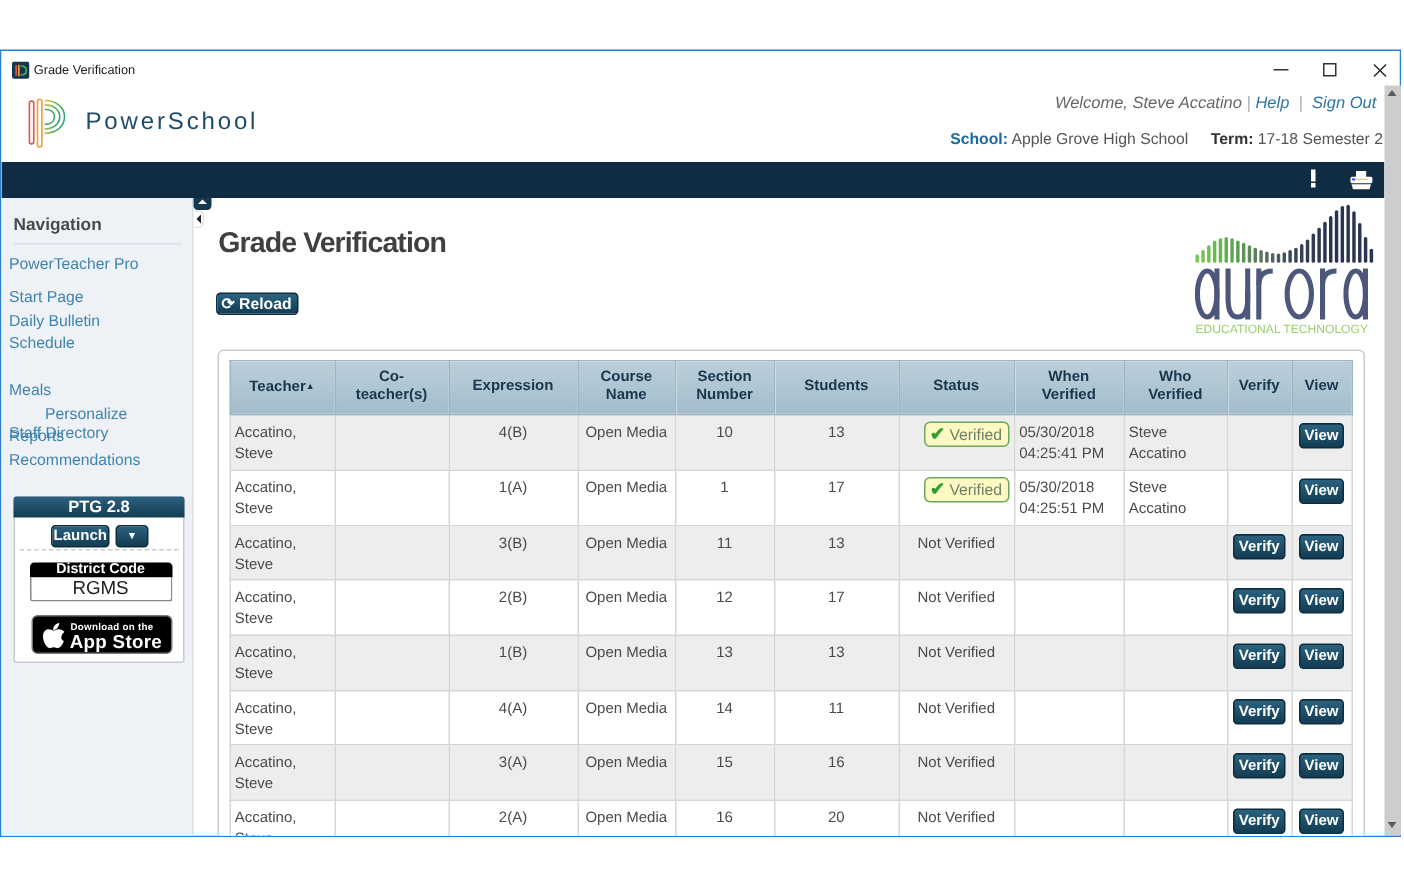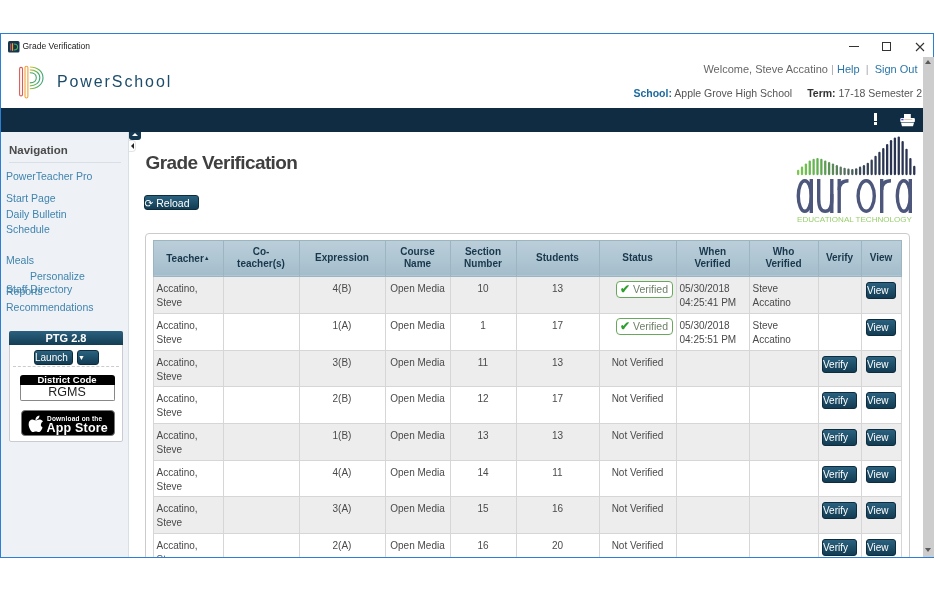--- a/index.html
+++ b/index.html
@@ -2,33 +2,33 @@
 <html><head>
 <meta charset="utf-8">
 <style>
 * { margin:0; padding:0; box-sizing:border-box; }
 html,body { width:936px; height:594px; background:#fff; font-family:"Liberation Sans", sans-serif; overflow:hidden; }
 .abs { position:absolute; }
 #win { position:absolute; left:0; top:33px; width:934px; height:525px; border:1.3px solid #2b7fd4; background:#fff; }
 #titlebar { position:absolute; left:1px; top:34px; width:932px; height:23px; background:#fff; }
 #page { position:absolute; left:1px; top:57px; width:922px; height:500px; background:#fff; overflow:hidden; }
 #sbar { position:absolute; left:923px; top:57px; width:10.5px; height:500px; background:#cdcdcd; }
-.btn { background:linear-gradient(#2b627f,#123c53); border:1px solid #0d2c3d; border-radius:3px; color:#fff; font-weight:normal; text-align:left; }
+.btn { background:linear-gradient(#2b627f,#123c53); border:1px solid #0d2c3d; border-radius:3px; color:#fff; font-weight:bold; text-align:center; }
 #navbar { position:absolute; left:0; top:51px; width:922px; height:23.5px; background:#0f2c43; }
 #sidebar { position:absolute; left:0; top:74.5px; width:128px; height:426px; background:#eef2f7; border-right:1px solid #d9dfe6; }
 .navlink { position:absolute; left:5px; color:#4084ad; font-size:10.5px; white-space:nowrap; }
 table { border-collapse:collapse; table-layout:fixed; font-size:10px; color:#4a4a4a; }
 td,th { overflow:hidden; }
 tbody td { border:1px solid #d6d6d6; vertical-align:top; padding-top:5.5px; text-align:center; line-height:14.2px; }
 thead th { background:linear-gradient(#bbcfda,#a4bdcc); border:1px solid #9db4c1; color:#19374c; font-weight:bold; font-size:10px; line-height:12.5px; vertical-align:middle; text-align:center; }
 tr.odd td { background:#ededee; }
 tr.even td { background:#ffffff; }
 .tleft { text-align:left !important; padding-left:3px !important; }
 .rbtn { display:inline-block; font-size:10px; height:16.5px; line-height:15px; }
-.vbadge { display:inline-block; margin-left:13px; margin-top:-1px; width:57px; height:17px; line-height:15px; background:#ffffff; border:1px solid #69a85c; border-radius:4px; color:#6e8068; font-size:10.5px; }
+.vbadge { display:inline-block; margin-left:13px; margin-top:-1px; width:57px; height:17px; line-height:15px; background:#fef9c3; border:1px solid #69a85c; border-radius:4px; color:#6e8068; font-size:10.5px; }
 .chk { color:#2f9e2f; font-weight:bold; font-size:12px; }
 </style>
 </head>
 <body>
 <div id="win"></div>
 
 <div id="titlebar">
   <svg class="abs" style="left:7px;top:7px" width="12" height="12" viewBox="0 0 12 12">
     <rect x="0" y="0" width="11.5" height="11.5" rx="1.5" fill="#14374d"></rect>
     <rect x="2.2" y="2.5" width="1.1" height="7" fill="#e05a50"></rect>
@@ -54,21 +54,21 @@
       </linearGradient>
     </defs>
     <rect x="1.6" y="2.4" width="2.9" height="28.5" rx="1.4" stroke="#dd5a50" stroke-width="1.1" fill="none"></rect>
     <rect x="7" y="1.2" width="2.9" height="31.8" rx="1.4" stroke="#efa33c" stroke-width="1.1" fill="none"></rect>
     <path d="M11.8,2 C19.5,2 25,6.5 25,12.8 C25,19.2 19.5,23.8 11.8,23.8" fill="none" stroke="url(#pg)" stroke-width="1.1"></path>
     <path d="M11.8,4.9 C17.6,4.9 21.8,8 21.8,12.8 C21.8,17.7 17.6,20.9 11.8,20.9" fill="none" stroke="url(#pg)" stroke-width="1.1"></path>
     <path d="M11.8,7.8 C15.6,7.8 18.3,9.7 18.3,12.8 C18.3,16 15.6,17.9 11.8,17.9" fill="none" stroke="#4aa568" stroke-width="1.1"></path>
   </svg>
   <div class="abs" style="left:56px;top:16px;font-size:16px;color:#1d4c6b;letter-spacing:1.9px;">PowerSchool</div>
 
-  <div class="abs" style="left:0;top:5.5px;width:916.5px;text-align:right;font-size:11px;color:#666;">Welcome, Steve Accatino <span style="color:#aaa">|</span> <span style="color:#2a76a8"> Help </span> <span style="color:#aaa">&nbsp;|&nbsp;</span> <span style="color:#2a76a8"> Sign Out</span></div>
+  <div class="abs" style="left:0;top:5.5px;width:916.5px;text-align:right;font-size:11px;color:#666;font-style:italic;">Welcome, Steve Accatino <span style="color:#aaa">|</span> <span style="color:#2a76a8"> Help </span> <span style="color:#aaa">&nbsp;|&nbsp;</span> <span style="color:#2a76a8"> Sign Out</span></div>
   <div class="abs" style="left:0;top:29.5px;width:921px;text-align:right;font-size:10.5px;color:#555;"><b style="color:#1b6a9e">School:</b> Apple Grove High School<span style="display:inline-block;width:15px;"></span><b style="color:#333">Term:</b> 17-18 Semester 2</div>
 
   <div id="navbar">
     <div class="abs" style="left:872.5px;top:4.5px;width:3.6px;height:8px;background:#fff;"></div>
     <div class="abs" style="left:872.5px;top:14px;width:3.6px;height:2.6px;background:#fdfdfd;"></div>
     <svg class="abs" style="left:898.5px;top:6px" width="16" height="13" viewBox="0 0 16 13">
       <rect x="4" y="0" width="6.8" height="4.5" fill="#fdfdfd"></rect>
       <rect x="0.3" y="3.9" width="14.6" height="4.3" rx="1" fill="#fdfdfd"></rect>
       <rect x="1.3" y="4.9" width="2.2" height="1.4" fill="#4a41f0"></rect>
       <rect x="4.3" y="5.1" width="8" height="0.9" fill="#d8c8a8"></rect>

